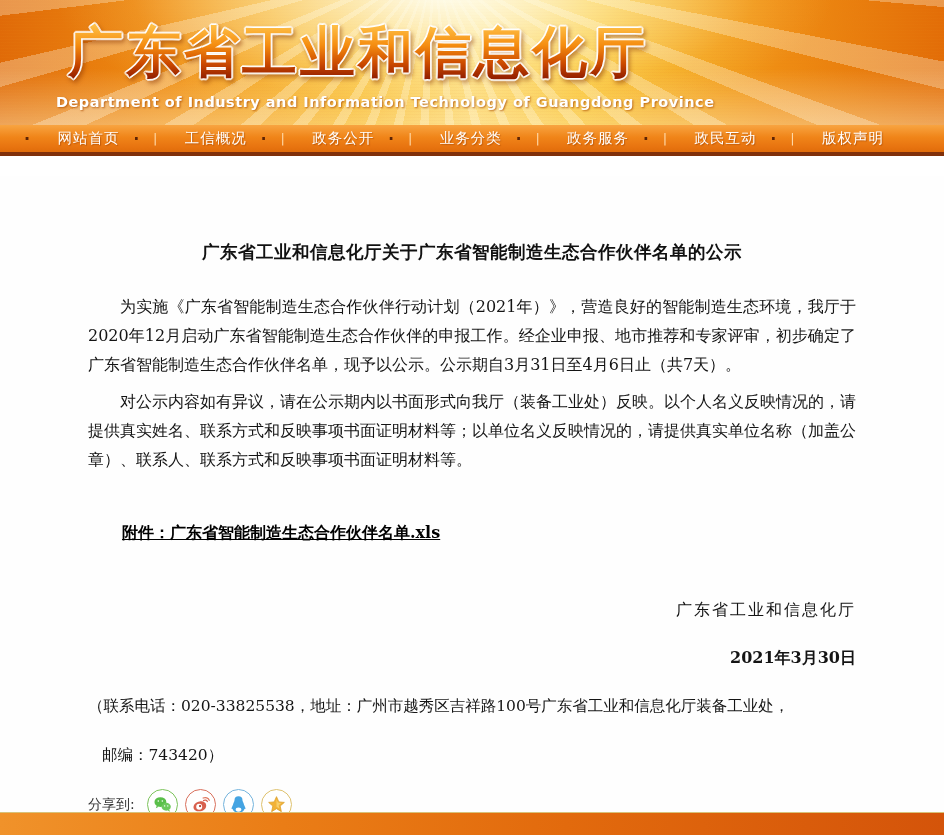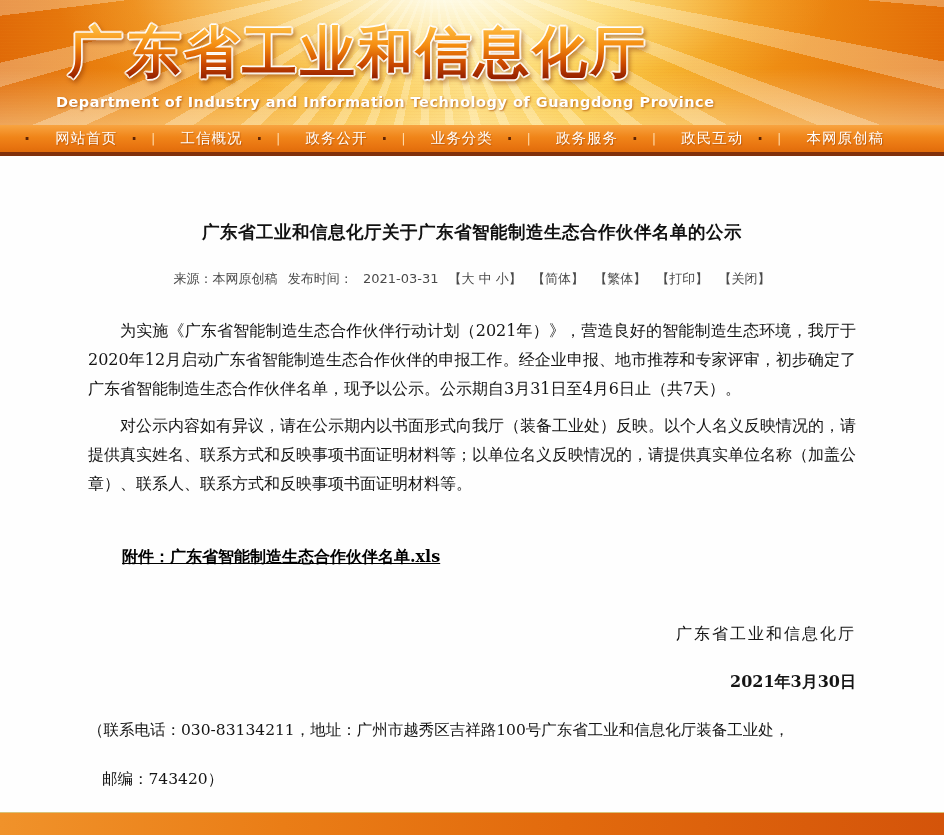--- a/index.html
+++ b/index.html
@@ -79,20 +79,21 @@
   .nav-dot { color: #5d2405; font-size: 15px; font-weight: 900; }
   .nav-pipe { color: #ffd9a8; font-size: 13px; }
   .nav-unit:last-child .nav-dot, .nav-unit:last-child .nav-pipe { display: none; }
 
   
   .content {
     background: #fefefe;
     height: 656px;
     padding: 64px 88px 16px 88px;
     color: #1b1b1b;
+    margin-top: 20px;
   }
   .article-title {
     text-align: center;
     font-size: 17.5px;
     font-weight: 700;
     color: #111111;
     letter-spacing: 0.5px;
   }
   .meta-row {
     margin-top: 26px;
@@ -195,53 +196,43 @@
     <span class="nav-label">政务服务</span>
     <span class="nav-dot">·</span>
     <span class="nav-pipe">|</span>
   </span>
   <span class="nav-unit">
     <span class="nav-label">政民互动</span>
     <span class="nav-dot">·</span>
     <span class="nav-pipe">|</span>
   </span>
   <span class="nav-unit">
-    <span class="nav-label">本网原创稿</span>
+    <span class="nav-label">版权声明</span>
 
   </span>
 </div>
 
 <div class="content">
   <div class="article-title">广东省工业和信息化厅关于广东省智能制造生态合作伙伴名单的公示</div>
 
-  <div class="meta-row">
-    <span>来源：本网原创稿</span>
-    <span>发布时间：</span>
-    <span>2021-03-31</span>
-    <span class="meta-action">【大 中 小】</span>
-    <span class="meta-action">【简体】</span>
-    <span class="meta-action">【繁体】</span>
-    <span class="meta-action">【打印】</span>
-    <span class="meta-action">【关闭】</span>
-  </div>
 
   <div class="body-text">
     <p class="para">为实施《广东省智能制造生态合作伙伴行动计划（2021年）》，营造良好的智能制造生态环境，我厅于2020年12月启动广东省智能制造生态合作伙伴的申报工作。经企业申报、地市推荐和专家评审，初步确定了广东省智能制造生态合作伙伴名单，现予以公示。公示期自3月31日至4月6日止（共7天）。</p>
     <p class="para">对公示内容如有异议，请在公示期内以书面形式向我厅（装备工业处）反映。以个人名义反映情况的，请提供真实姓名、联系方式和反映事项书面证明材料等；以单位名义反映情况的，请提供真实单位名称（加盖公章）、联系人、联系方式和反映事项书面证明材料等。</p>
 
     <div class="attachment-row">
       <span class="attachment-link">附件：广东省智能制造生态合作伙伴名单.xls</span>
     </div>
 
     <div class="signature-block">
       <div class="sig-name">广东省工业和信息化厅</div>
       <div class="sig-date">2021年3月30日</div>
     </div>
 
-    <div class="contact-line1">（联系电话：030-83134211，地址：广州市越秀区吉祥路100号广东省工业和信息化厅装备工业处，</div>
+    <div class="contact-line1">（联系电话：020-33825538，地址：广州市越秀区吉祥路100号广东省工业和信息化厅装备工业处，</div>
     <div class="contact-line2">邮编：743420）</div>
   </div>
 
   <div class="share-row">
     <span class="share-label">分享到:</span>
 
     <span class="share-icon icon-wechat">
       <svg width="21" height="21" viewBox="0 0 24 24">
         <ellipse cx="9.6" cy="9.2" rx="6.8" ry="5.6" fill="#5abf4a"></ellipse>
         <path d="M5.5 13.5 L4.3 16.2 L7.6 14.6 Z" fill="#5abf4a"></path>

